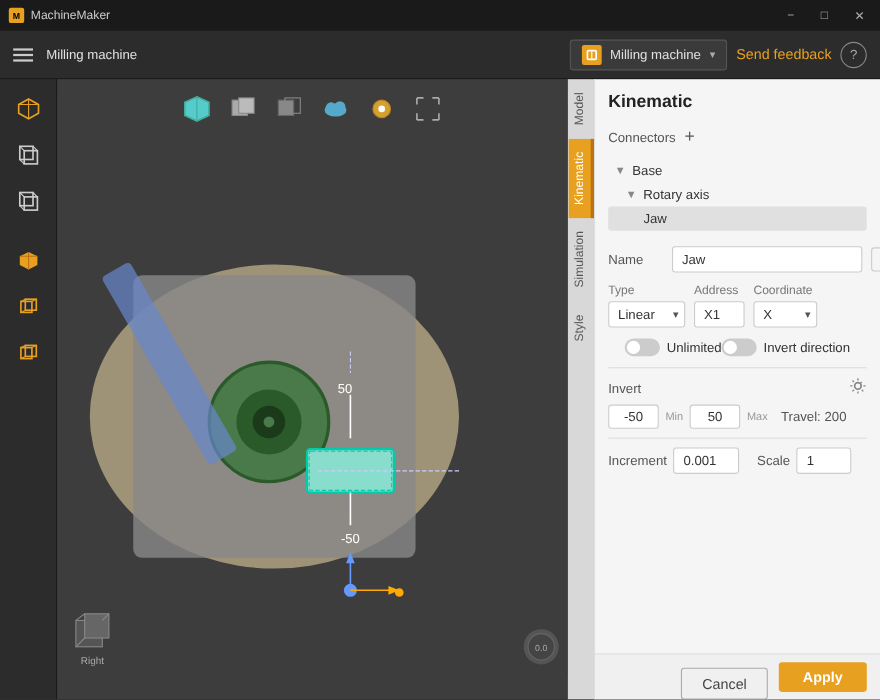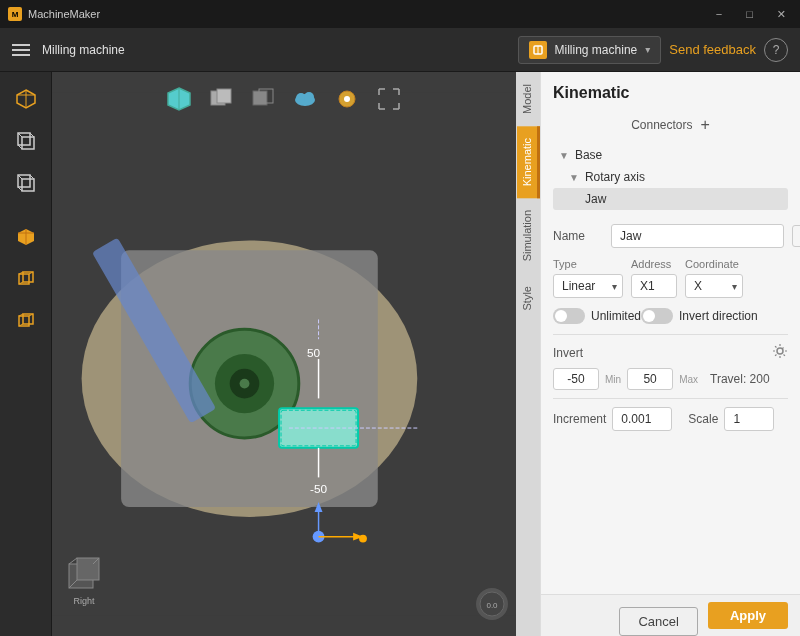--- a/index.html
+++ b/index.html
@@ -114,21 +114,21 @@
       flex: 1; padding: 12px;
       overflow-y: auto;
     }
 
     .panel-title {
       font-size: 16px; font-weight: 600; color: #222;
       margin-bottom: 14px;
     }
 
     .connectors-row {
-      display: flex; justify-content: center; align-items: center;
+      display: flex; justify-content: flex-start; align-items: center;
       gap: 8px; margin-bottom: 10px;
     }
     .connectors-label { font-size: 12px; color: #555; }
     .add-btn { font-size: 16px; color: #555; cursor: pointer; }
 
     
     .tree { margin-bottom: 14px; }
     .tree-item {
       padding: 4px 6px; border-radius: 3px; cursor: pointer;
       display: flex; align-items: center; gap: 4px; font-size: 12px;
@@ -219,21 +219,21 @@
 
     
     .view-cube {
       position: absolute; bottom: 30px; left: 12px;
       display: flex; flex-direction: column; align-items: center; gap: 2px;
     }
     .view-label { font-size: 9px; color: #aaa; }
 
     
     .compass {
-      position: absolute; bottom: 16px; right: 8px;
+      position: absolute; bottom: 32px; right: 8px;
       width: 32px; height: 32px;
       border-radius: 50%; background: #555;
       display: flex; align-items: center; justify-content: center;
       font-size: 10px; color: #ccc;
     }
   </style>
 </head>
 <body>
 
 <div class="titlebar">
@@ -490,21 +490,21 @@
             <div class="select-wrapper">
               <select class="select-input" style="width:58px">
                 <option>X</option>
                 <option>Y</option>
                 <option>Z</option>
               </select>
             </div>
           </div>
         </div>
 
-        <div style="display:flex; justify-content:flex-start; margin-bottom:10px;">
+        <div style="display:flex; justify-content:center; margin-bottom:10px;">
           <div class="toggle-wrapper">
             <div class="toggle"></div>
             <span>Unlimited</span>
           </div>
           <div class="toggle-wrapper">
             <div class="toggle"></div>
             <span>Invert direction</span>
           </div>
         </div>
 

